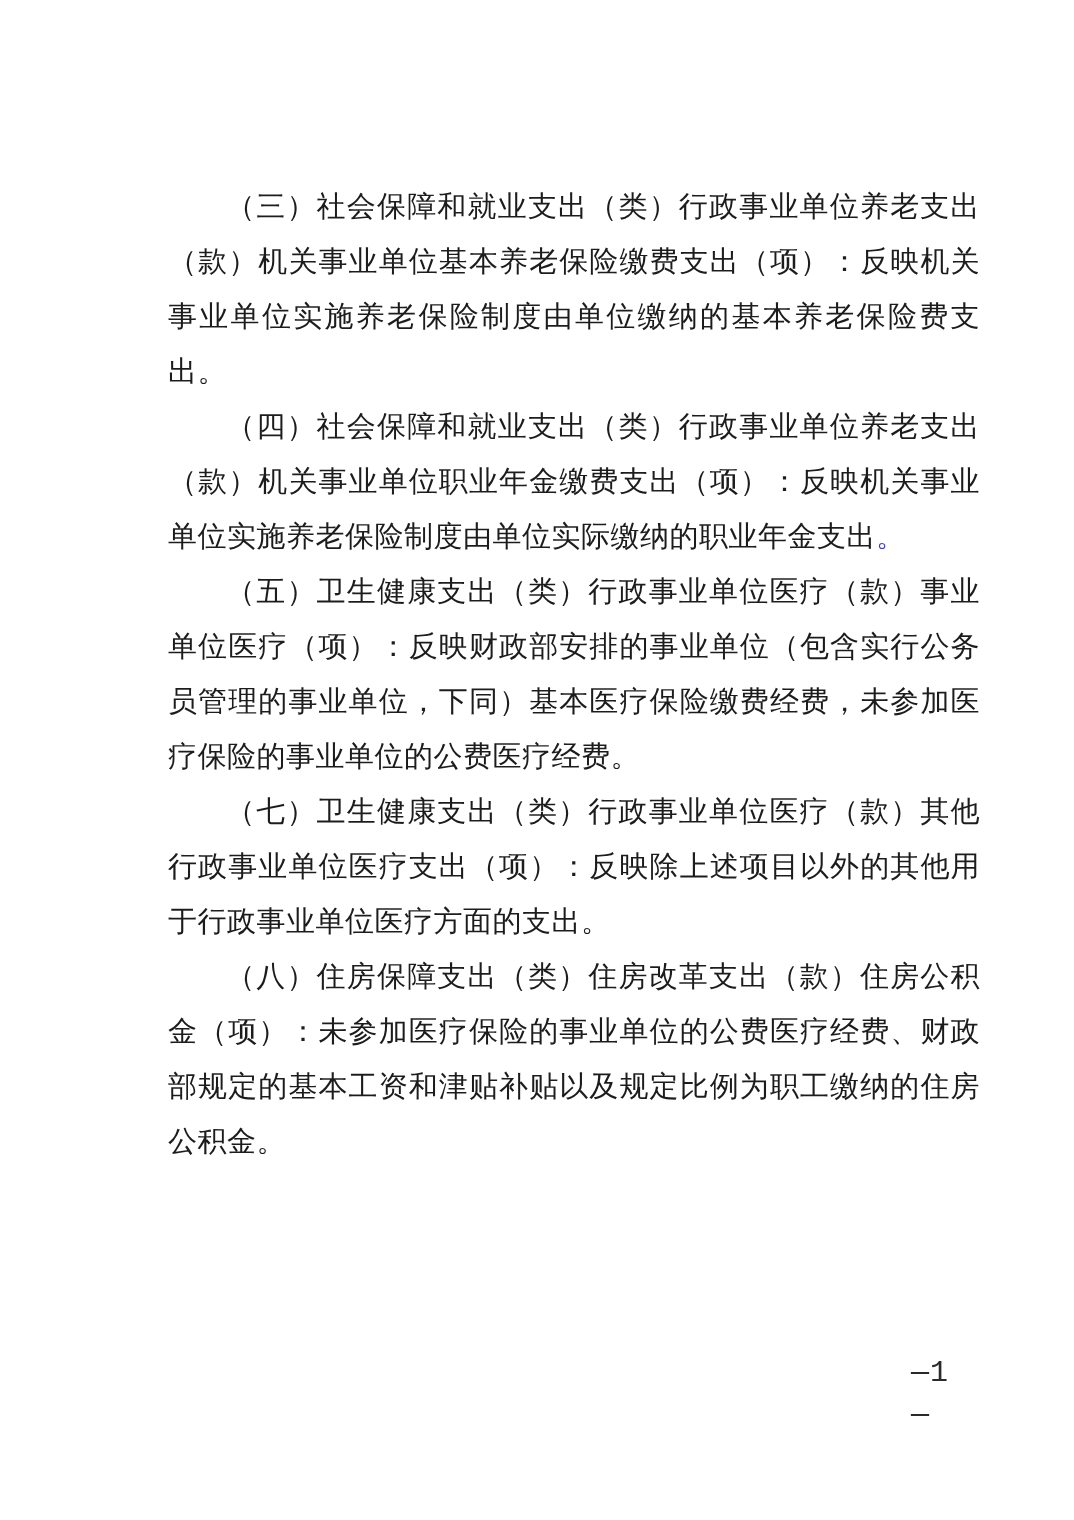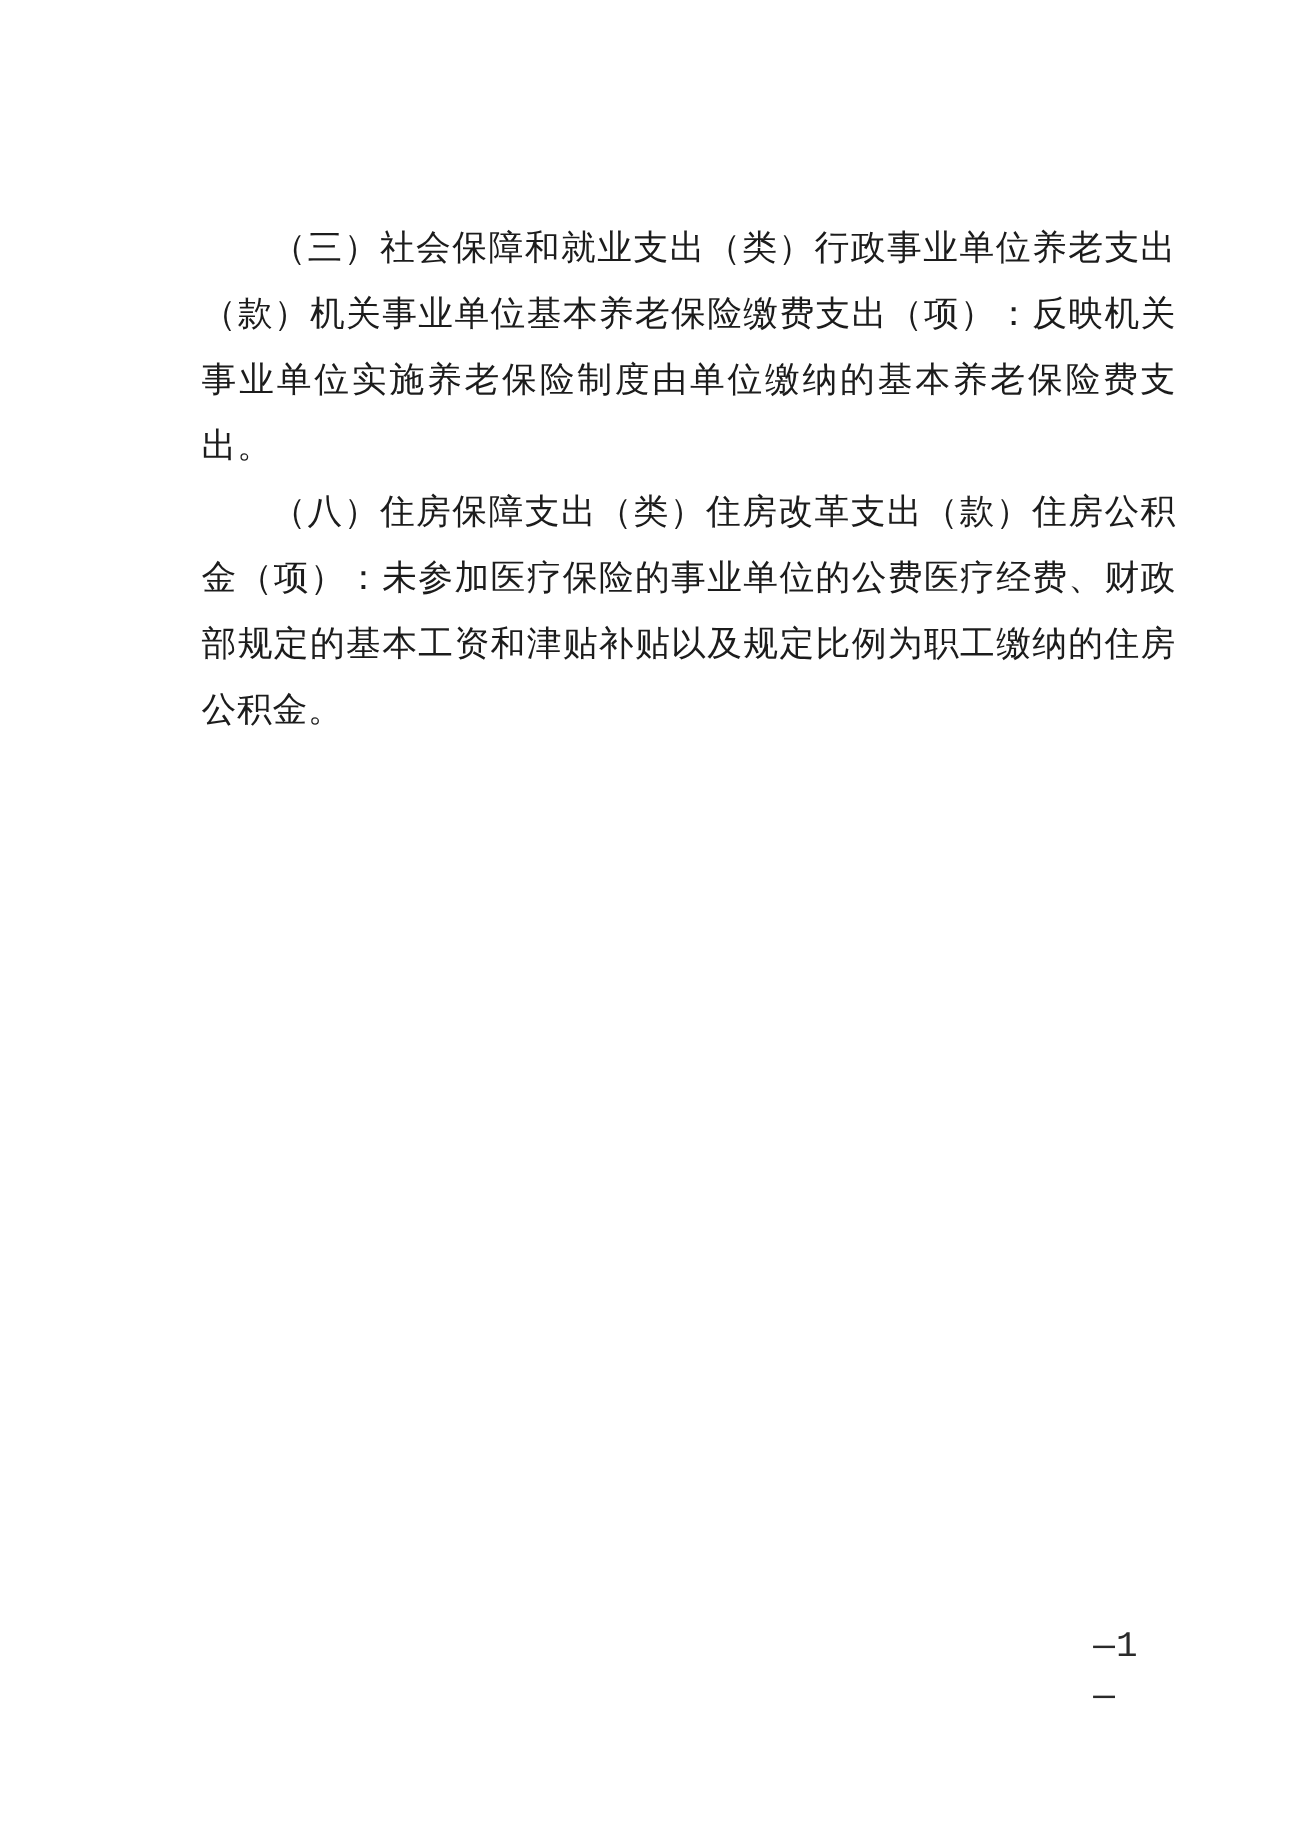--- a/index.html
+++ b/index.html
@@ -52,23 +52,26 @@
 </style>
 </head>
 <body>
 
 <div class="page">
 
   <div class="body-text">
 
     <p class="para"><span>（三）社会保障和就业支出（类）行政事业单位养老支出（款）机关事业单位基本养老保险缴费支出（项）：反映机关事业单位实施养老保险制度由单位缴纳的基本养老保险费支出。</span><span class="accent-suffix"></span></p>
 
+    <p class="para"><span>（四）社会保障和就业支出（类）行政事业单位养老支出（款）机关事业单位职业年金缴费支出（项）：反映机关事业单位实施养老保险制度由单位实际缴纳的职业年金支出</span><span class="accent-suffix">。</span></p>
+
+    <p class="para"><span>（五）卫生健康支出（类）行政事业单位医疗（款）事业单位医疗（项）：反映财政部安排的事业单位（包含实行公务员管理的事业单位，下同）基本医疗保险缴费经费，未参加医疗保险的事业单位的公费医疗经费。</span><span class="accent-suffix"></span></p>
 
 
-
+    <p class="para"><span>（七）卫生健康支出（类）行政事业单位医疗（款）其他行政事业单位医疗支出（项）：反映除上述项目以外的其他用于行政事业单位医疗方面的支出。</span><span class="accent-suffix"></span></p>
 
     <p class="para"><span>（八）住房保障支出（类）住房改革支出（款）住房公积金（项）：未参加医疗保险的事业单位的公费医疗经费、财政部规定的基本工资和津贴补贴以及规定比例为职工缴纳的住房公积金。</span><span class="accent-suffix"></span></p>
 
   </div>
 
   <div class="page-number">
     <div>—1</div>
     <div>—</div>
   </div>
 

